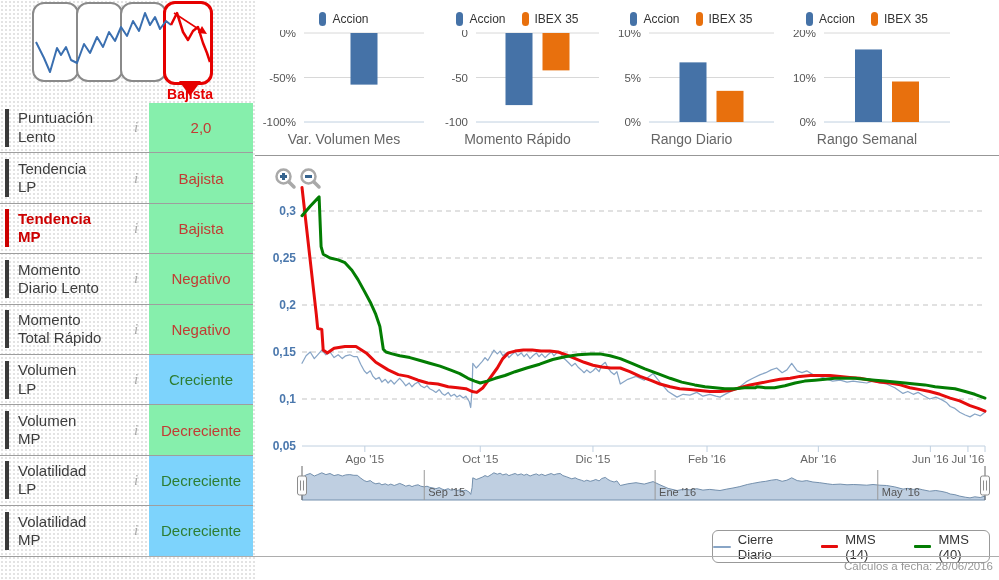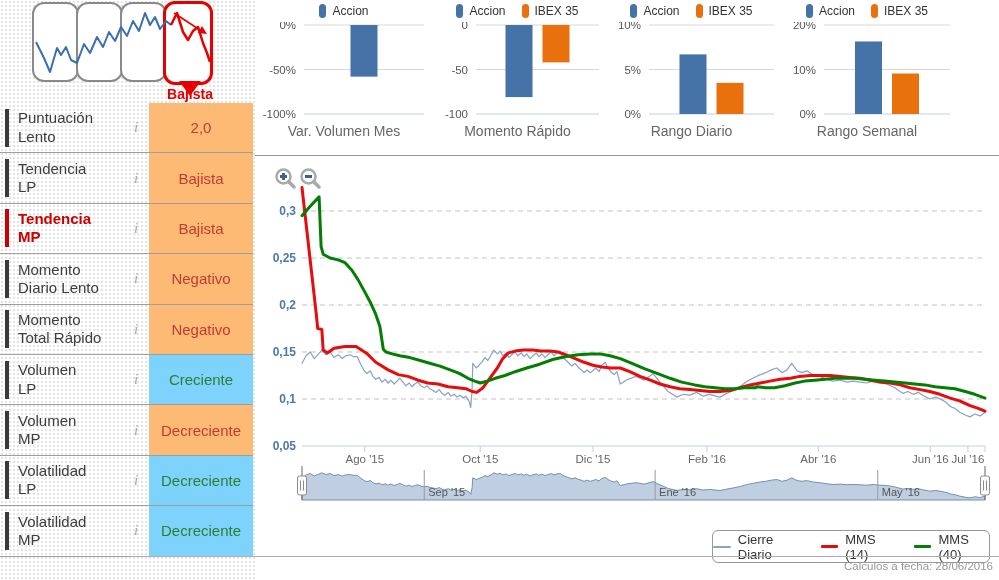--- a/index.html
+++ b/index.html
@@ -22,25 +22,25 @@
   .ind-row{display:flex;align-items:center;height:50.4px;box-sizing:border-box;
     border-bottom:1px solid #9e9e9e;}
   .ind-bar{width:4px;height:38px;background:#3a3a3a;margin-left:5px;margin-right:9px;flex:none;}
   .ind-row.hl .ind-bar{background:#cc0000;}
   .ind-label{flex:1;font-size:15px;line-height:1.22;color:#3d3d3d;}
   .ind-row.hl .ind-label{color:#cc0000;font-weight:bold;}
   .ind-info{width:26px;text-align:center;font-family:"Liberation Serif",serif;
     font-style:italic;font-size:15px;color:#a9a9a9;flex:none;cursor:pointer;}
   .ind-value{width:104px;height:100%;flex:none;display:flex;align-items:center;
     justify-content:center;font-size:15px;}
-  .ind-value.negative{background:#fdba74;color:#c23b33;}
+  .ind-value.negative{background:#86efac;color:#c23b33;}
   .ind-value.positive{background:#7dd3fc;color:#2e7d32;}
   
   .mini-chart{position:absolute;top:0;height:150px;}
-  .mini-legend{height:22px;display:flex;justify-content:center;
+  .mini-legend{height:22px;padding-top:8px;display:flex;justify-content:center;
     align-items:center;gap:16px;}
   .mini-legend-item{display:flex;align-items:center;gap:6px;cursor:pointer;}
   .pill{display:inline-block;width:7px;height:14px;border-radius:3.5px;}
   .mini-legend-label{font-size:12px;color:#333;}
   .mini-chart svg{display:block;}
   .mini-title{text-align:center;font-size:14px;color:#666;margin-top:1px;}
   .top-divider{position:absolute;left:255px;top:155px;width:744px;height:0;
     border-top:1px solid #979797;}
   
   #main-chart-svg{position:absolute;left:255px;top:156px;}

